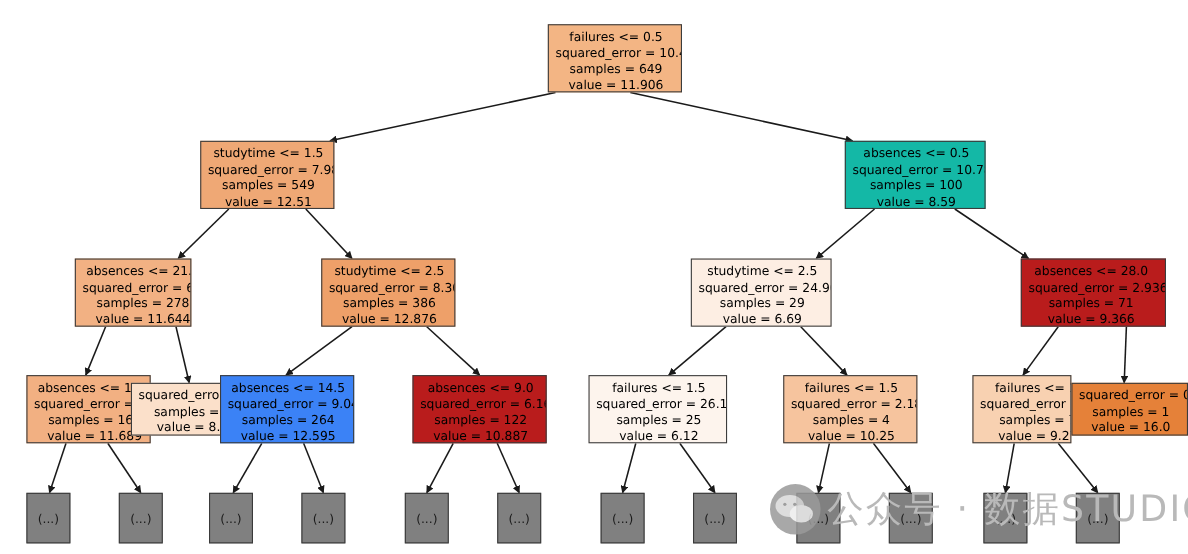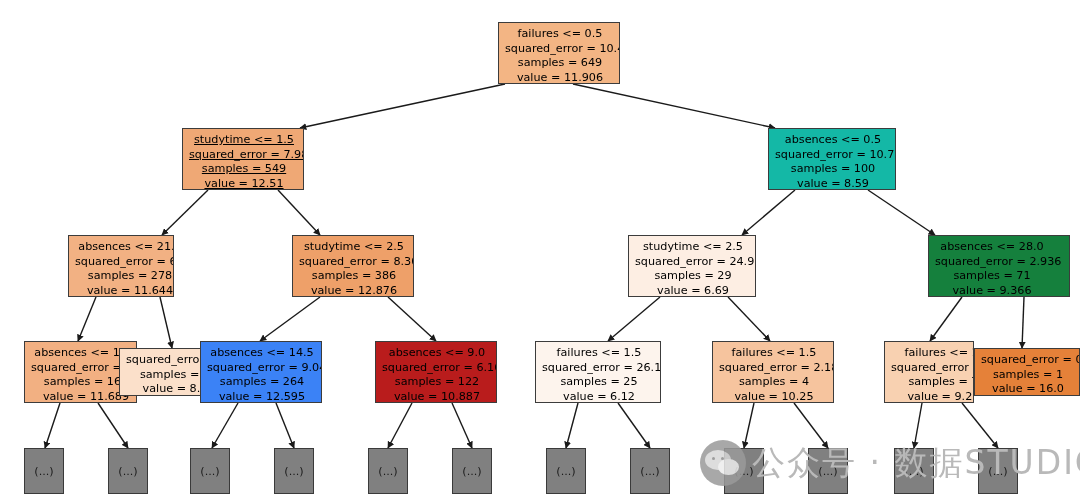--- a/index.html
+++ b/index.html
@@ -146,21 +146,21 @@
 
   <div id="node-layer">
       <div class="node" style="left: 498px; top: 22px; width: 122px; height: 62px; background: rgb(243, 181, 132);">
         <div style="width: 110px;">
           <span class="ln">failures &lt;= 0.5</span>
           <span class="ln">squared_error = 10.421</span>
           <span class="ln">samples = 649</span>
           <span class="ln">value = 11.906</span>
         </div>
       </div>
-      <div class="node" style="left: 182px; top: 128px; width: 122px; height: 62px; background: rgb(239, 168, 117); text-decoration: underline;">
+      <div class="node" style="left: 182px; top: 128px; width: 122px; height: 62px; background: rgb(239, 168, 117);">
         <div style="width: 110px;">
           <span class="ln">studytime &lt;= 1.5</span>
           <span class="ln">squared_error = 7.988</span>
           <span class="ln">samples = 549</span>
           <span class="ln">value = 12.51</span>
         </div>
       </div>
       <div class="node" style="left: 768px; top: 128px; width: 128px; height: 62px; background: #14b8a6;">
         <div style="width: 116px;">
           <span class="ln">absences &lt;= 0.5</span>
@@ -186,21 +186,21 @@
         </div>
       </div>
       <div class="node" style="left: 628px; top: 235px; width: 128px; height: 62px; background: rgb(253, 238, 227);">
         <div style="width: 116px;">
           <span class="ln">studytime &lt;= 2.5</span>
           <span class="ln">squared_error = 24.904</span>
           <span class="ln">samples = 29</span>
           <span class="ln">value = 6.69</span>
         </div>
       </div>
-      <div class="node" style="left: 928px; top: 235px; width: 142px; height: 62px; background: #15803d;">
+      <div class="node" style="left: 928px; top: 235px; width: 132px; height: 62px; background: #b91c1c;">
         <div style="width: 114px;">
           <span class="ln">absences &lt;= 28.0</span>
           <span class="ln">squared_error = 2.936</span>
           <span class="ln">samples = 71</span>
           <span class="ln">value = 9.366</span>
         </div>
       </div>
       <div class="node" style="left: 24px; top: 341px; width: 113px; height: 62px; background: rgb(242, 176, 130);">
         <div style="width: 110px;">
           <span class="ln">absences &lt;= 17.5</span>

